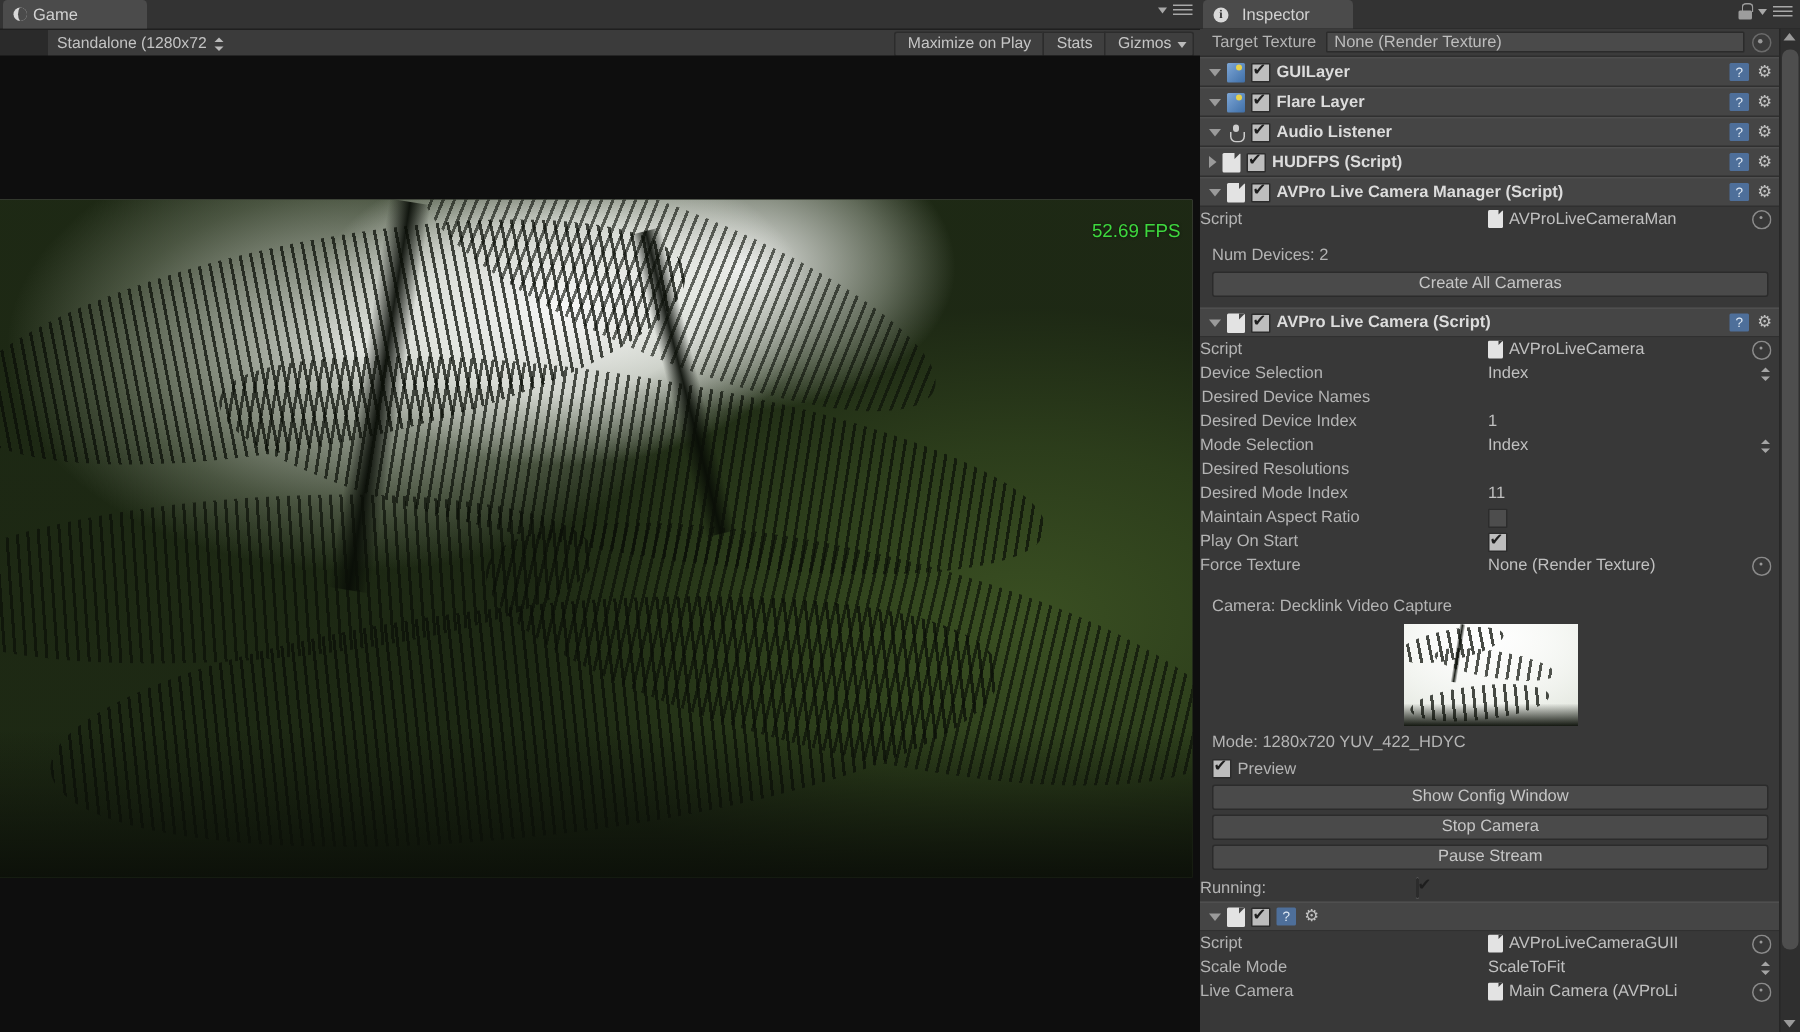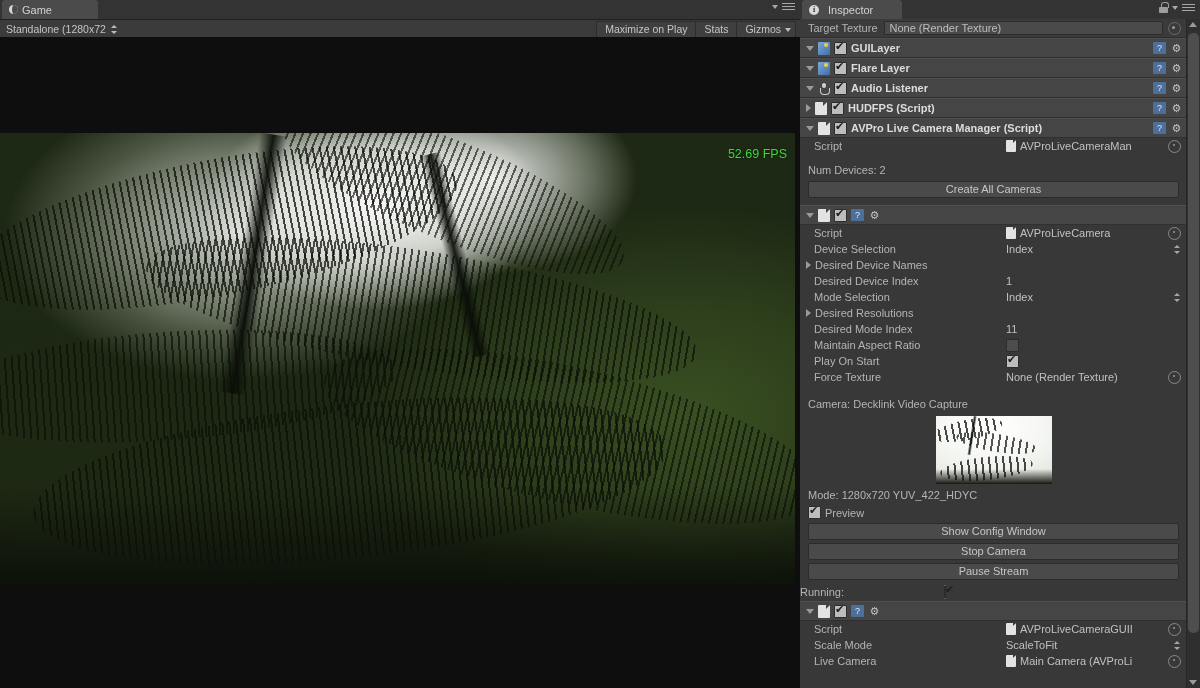--- a/index.html
+++ b/index.html
@@ -24,21 +24,21 @@
   .moon::after{content:"";position:absolute;left:3px;top:-2px;width:9px;height:13px;
         border-radius:50%;background:#4b4b4b;}
   .tb-right{position:absolute;right:5px;top:2px;display:flex;align-items:center;gap:4px;}
   .burger{display:inline-block;width:13px;height:10px;position:relative;}
   .burger i{position:absolute;left:0;width:13px;height:1px;background:#a8a8a8;display:block;}
   .burger i:nth-child(1){top:1px}.burger i:nth-child(2){top:4px}.burger i:nth-child(3){top:7px}
   .caret-sm{width:0;height:0;border-left:3px solid transparent;border-right:3px solid transparent;
         border-top:4px solid #a8a8a8;}
 
   .game-toolbar{position:relative;height:18px;background:#3b3b3b;
-        border-bottom:1px solid #222;display:flex;align-items:center;}
+        border-bottom:1px solid #222;display:flex;align-items:center;margin-left:32px;}
   .aspect-dd{margin-left:6px;font-size:10.5px;color:#c3c3c3;display:flex;align-items:center;gap:4px;}
   .vdots{display:inline-block;width:6px;height:9px;position:relative;}
   .vdots::before{content:"";position:absolute;left:1px;top:0;border-left:3px solid transparent;
         border-right:3px solid transparent;border-bottom:3px solid #bbb;}
   .vdots::after{content:"";position:absolute;left:1px;bottom:0;border-left:3px solid transparent;
         border-right:3px solid transparent;border-top:3px solid #bbb;}
   .gt-right{position:absolute;right:4px;top:0;height:18px;display:flex;align-items:center;}
   .gt-btn{font-size:10.5px;color:#c6c6c6;padding:0 8px;height:15px;line-height:15px;
         background:#3f3f3f;border:1px solid #2c2c2c;margin-left:-1px;}
   .gt-btn.first{border-top-left-radius:2px;border-bottom-left-radius:2px;}
@@ -122,21 +122,21 @@
   .chk.on::after{content:"✔";position:absolute;left:0px;top:-3px;font-size:11px;color:#1e1e1e;
        line-height:13px;font-family:"DejaVu Sans",sans-serif;}
   .chk.off{background:#4d4d4d;border:1px solid #2c2c2c;}
   .ctitle{font-size:11px;font-weight:bold;color:#dcdcdc;white-space:nowrap;flex:1;}
   .chelp{width:13px;height:12px;background:#4e6f9a;border-radius:1px;color:#dfe9f4;
        font-size:9px;text-align:center;line-height:12px;flex:0 0 auto;}
   .cgear{width:13px;height:13px;flex:0 0 auto;position:relative;color:#c2c2c2;font-size:11px;
        line-height:13px;text-align:center;}
 
   
-  .prop{height:16px;display:flex;align-items:center;padding-left:14px;padding-right:6px;
+  .prop{height:16px;display:flex;align-items:center;padding-right:6px;
         font-size:11px;color:#b4b4b4;}
   .prop .pl{width:192px;white-space:nowrap;overflow:hidden;flex:0 0 auto;}
   .prop .pl.ind{margin-left:-8px;display:flex;align-items:center;gap:4px;}
   .prop .pv{flex:1;display:flex;align-items:center;gap:4px;color:#c0c0c0;white-space:nowrap;overflow:hidden;}
   .fileico{width:10px;height:12px;background:#e3e3e3;border-radius:1px;position:relative;flex:0 0 auto;}
   .fileico::after{content:"";position:absolute;right:0;top:0;border-left:3px solid #383838;border-bottom:3px solid transparent;}
   .dotbtn{width:11px;height:11px;border-radius:50%;border:1px solid #8a8a8a;position:relative;flex:0 0 auto;margin-left:auto;}
   .dotbtn::after{content:"";position:absolute;left:3.5px;top:3.5px;width:2px;height:2px;border-radius:50%;background:#9a9a9a;}
   .updown{width:7px;height:11px;position:relative;flex:0 0 auto;margin-left:auto;}
   .updown::before{content:"";position:absolute;left:0;top:1px;border-left:3.5px solid transparent;
@@ -292,20 +292,21 @@
       </div>
       <div style="height:8px"></div>
       <div class="textline">Num Devices: 2</div>
       <div class="btn">Create All Cameras</div>
       <div style="height:4px"></div>
 
       <div class="comp">
         <span class="tri down"></span>
         <span class="cicon script"></span>
         <span class="chk on"></span>
+        <span class="ctitle">AVPro Live Camera (Script)</span>
         <span class="chelp">?</span>
         <span class="cgear">⚙</span>
       </div>
 
       <div class="prop">
         <span class="pl">Script</span>
         <span class="pv">
           <span class="fileico"></span>
           <span>AVProLiveCamera</span>
           <span class="dotbtn"></span>

